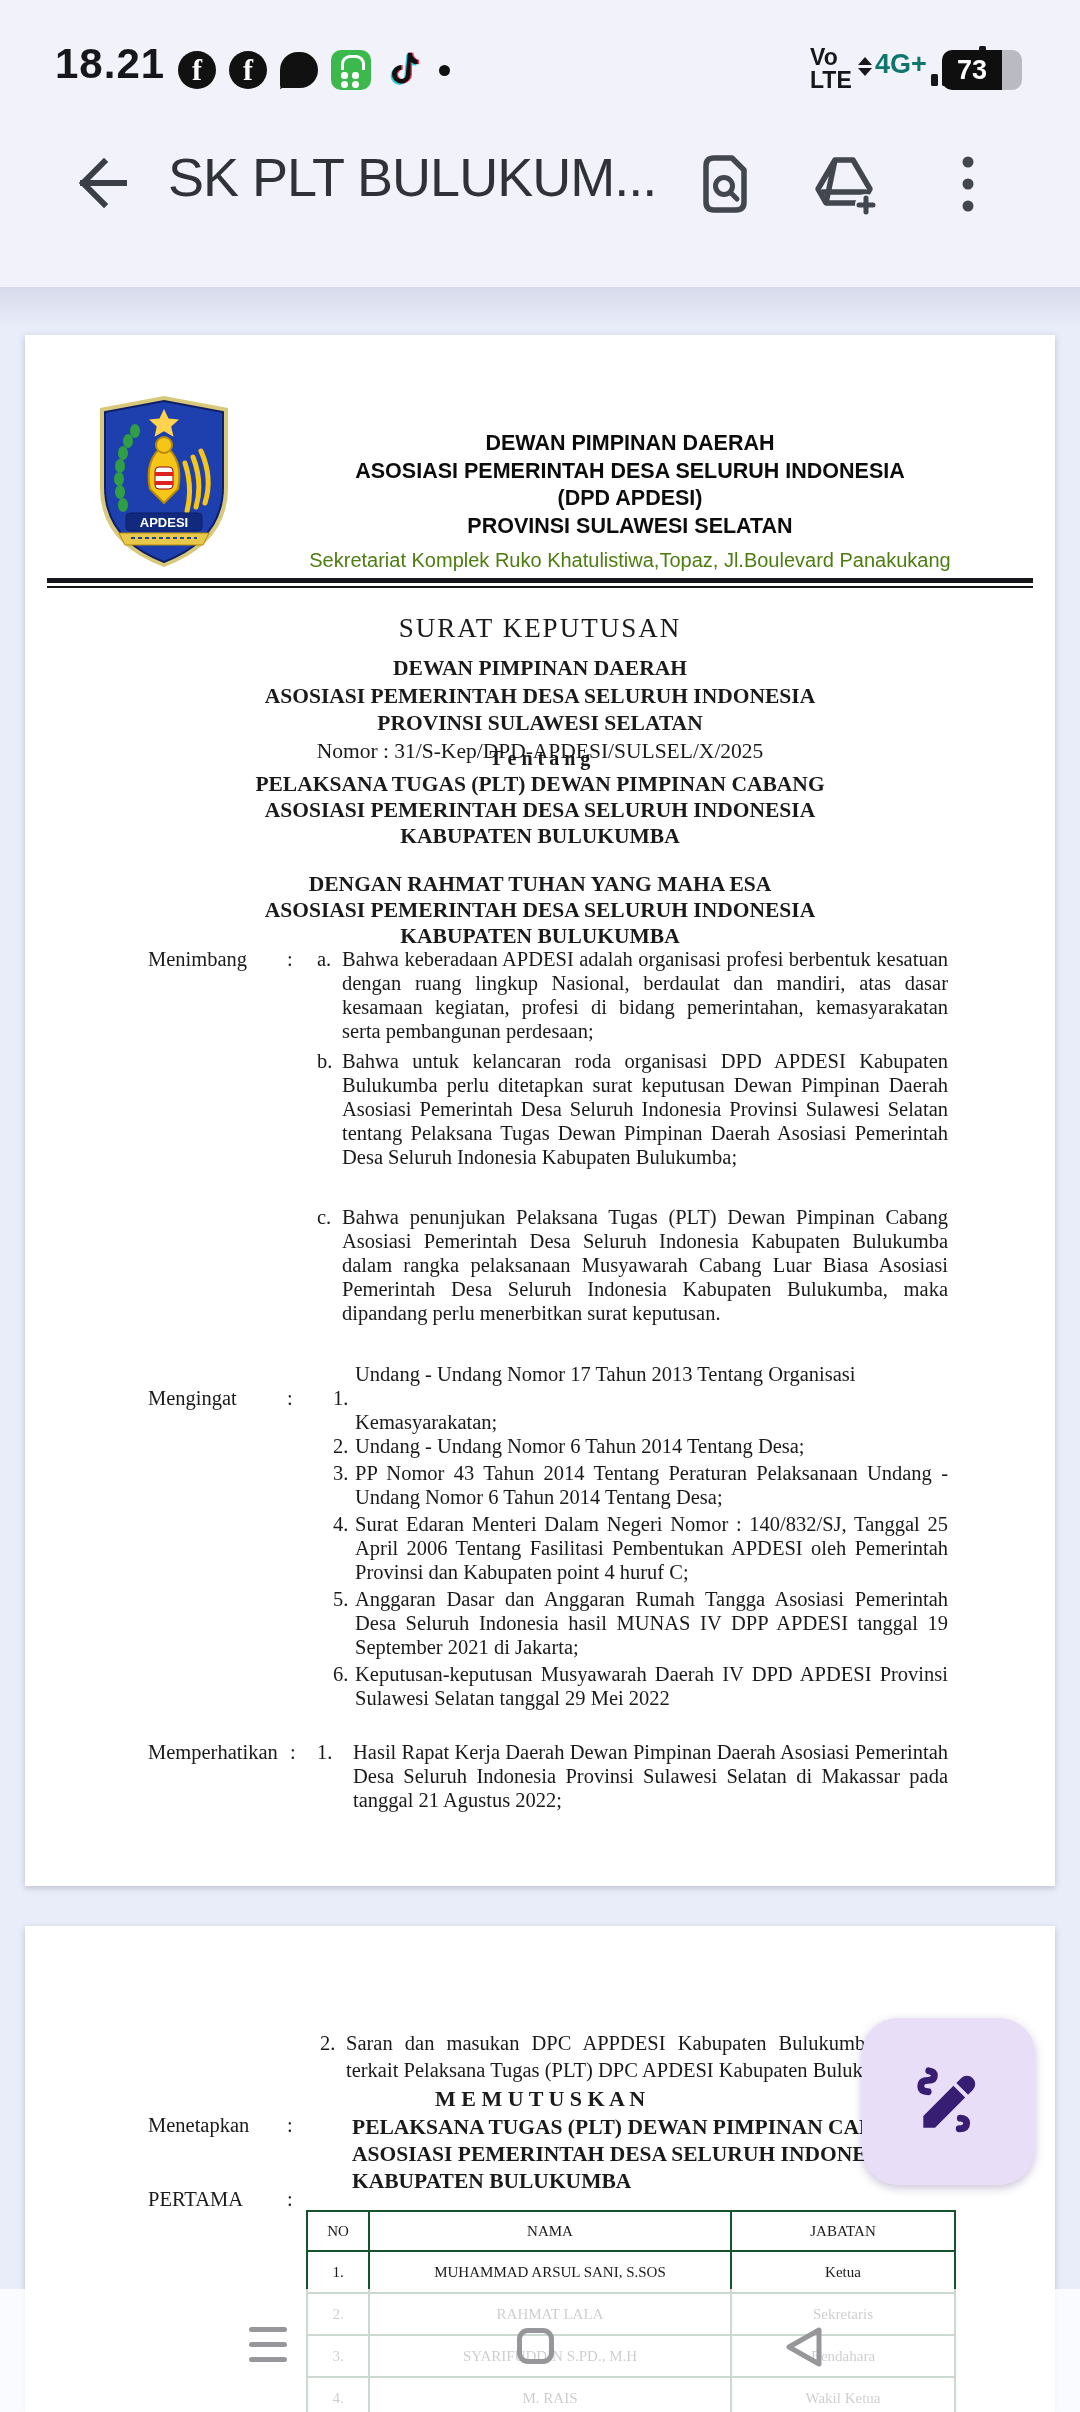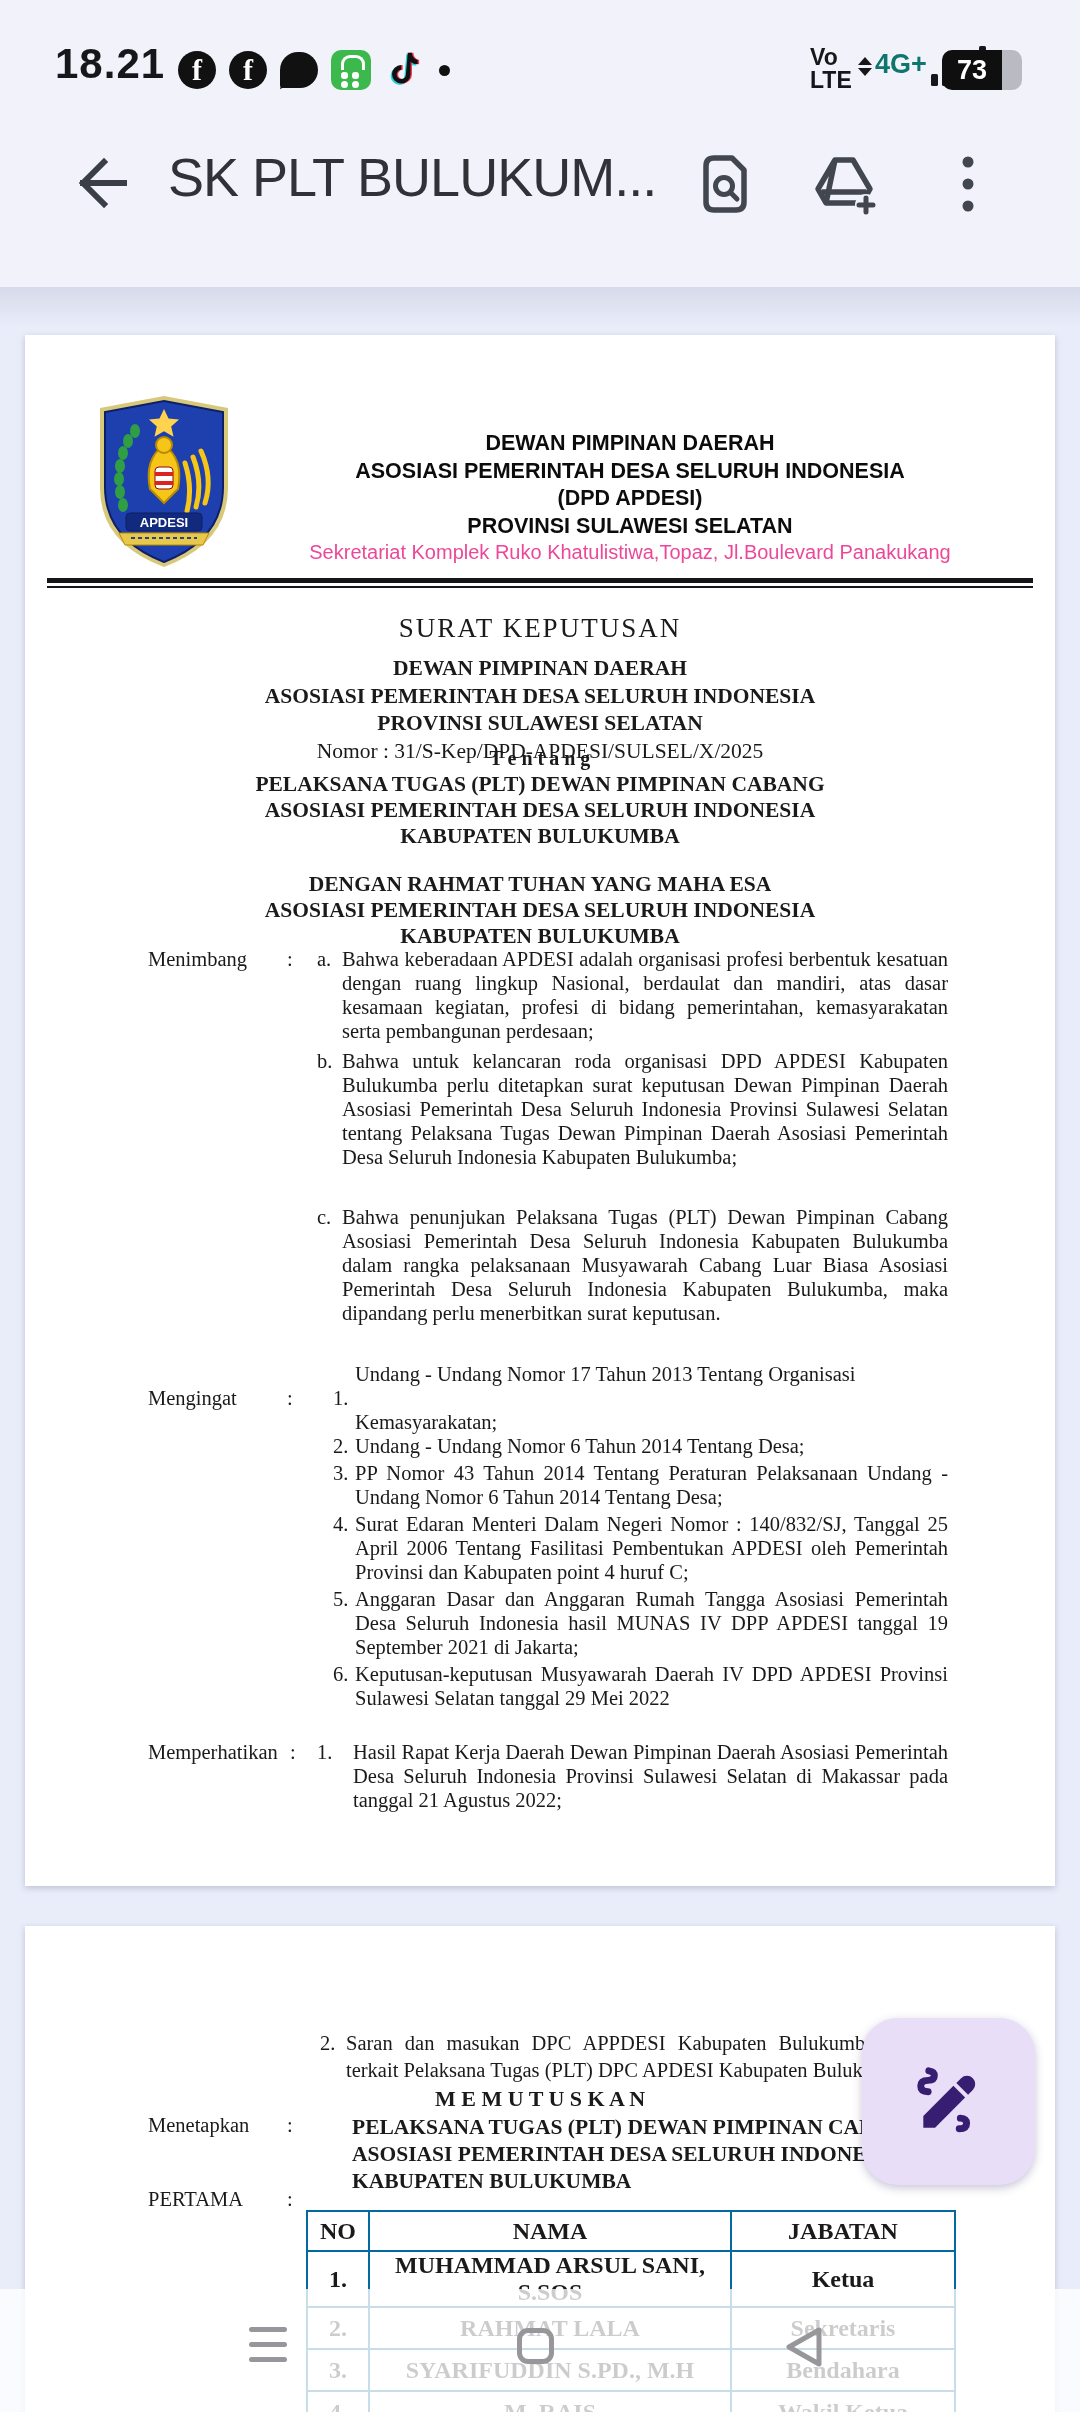--- a/index.html
+++ b/index.html
@@ -37,21 +37,21 @@
       background:linear-gradient(#d7daea,#e9ecf9 80%);}
   
   .page{position:absolute;left:25px;width:1030px;background:#fff;box-shadow:0 2px 6px rgba(60,64,90,0.25);}
   .page1{top:335px;height:1551px;}
   .page2{top:1926px;height:486px;}
   
   .logo{position:absolute;left:68px;top:58px;}
   .org-head{position:absolute;left:205px;top:95px;width:800px;text-align:center;
      font-family:"Liberation Sans","DejaVu Sans",sans-serif;}
   .org-head .b{font-weight:700;font-size:21.5px;line-height:27.5px;color:#0c0c0c;}
-  .org-head .addr{font-size:20px;line-height:25px;margin-top:0;color:#ec4899;}
+  .org-head .addr{font-size:20px;line-height:25px;margin-top:8px;color:#4d7c0f;}
   .rule{position:absolute;left:22px;right:22px;top:243px;}
   .rule .r1{height:5px;background:#15151a;}
   .rule .r2{height:2px;background:#15151a;margin-top:3px;}
   .sk-title{position:absolute;top:278px;left:0;width:100%;text-align:center;font-size:27px;letter-spacing:2px;}
   .c-block{position:absolute;left:0;width:100%;text-align:center;}
   .c-block .bl{font-weight:700;font-size:21.5px;line-height:27.5px;}
   .c-block .rl{font-size:21.5px;line-height:27.5px;}
   .c-block .it{font-weight:700;font-size:20px;line-height:26px;}
   .c-block .bl26{font-weight:700;font-size:21.5px;line-height:26px;}
   
@@ -69,21 +69,21 @@
   
   .saran{position:absolute;left:295px;top:104px;display:flex;font-size:20.5px;line-height:27px;}
   .saran .mk{width:26px;flex:none;}
   .saran .l1{white-space:nowrap;word-spacing:7px;}
   .saran .l2{white-space:nowrap;}
   .memutuskan{position:absolute;top:160px;left:0;width:100%;text-align:center;font-weight:700;font-size:22px;}
   .menetapkan{position:absolute;left:123px;top:188px;width:830px;font-size:20.5px;display:flex;}
   .menetapkan .bold-lines{font-weight:700;font-size:21.5px;line-height:27px;flex:1;}
   .pertama{position:absolute;left:123px;top:262px;width:400px;display:flex;font-size:20.5px;}
   table.sk{position:absolute;left:281px;top:284px;border-collapse:collapse;table-layout:fixed;}
-  table.sk td{border:2px solid #0369a1;text-align:center;font-size:24px;padding:0;font-weight:bold;}
+  table.sk td{border:2px solid #14532d;text-align:center;font-size:15px;padding:0;}
   table.sk .hrow td{height:38px;}
   table.sk .drow td{height:40px;}
   
   .fab{position:absolute;left:862px;top:2018px;width:173px;height:167px;border-radius:36px;background:#e8def8;
       box-shadow:0 3px 10px rgba(40,20,90,0.25);display:flex;align-items:center;justify-content:center;}
   
   .bottom-overlay{position:absolute;top:2289px;left:0;width:1080px;height:123px;background:rgba(255,255,255,0.78);}
   .hamburger{position:absolute;left:249px;top:2327px;width:38px;}
   .hamburger div{height:5px;background:#97979b;border-radius:2.5px;margin-bottom:10px;}
   .home-btn{position:absolute;left:517px;top:2328px;width:37px;height:36px;border:5px solid #97979b;border-radius:11px;box-sizing:border-box;}

